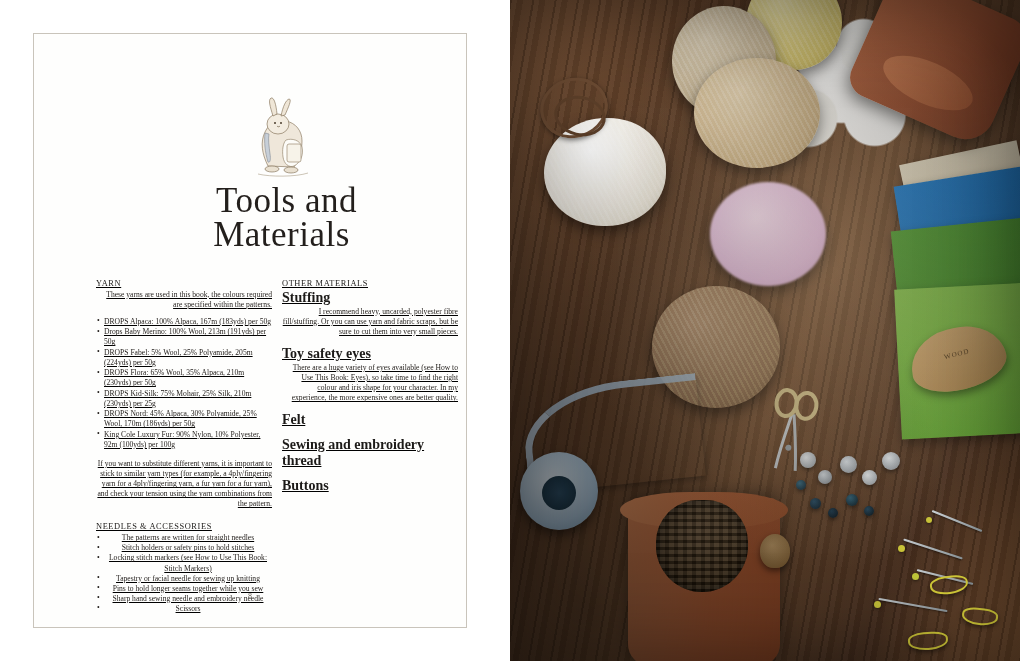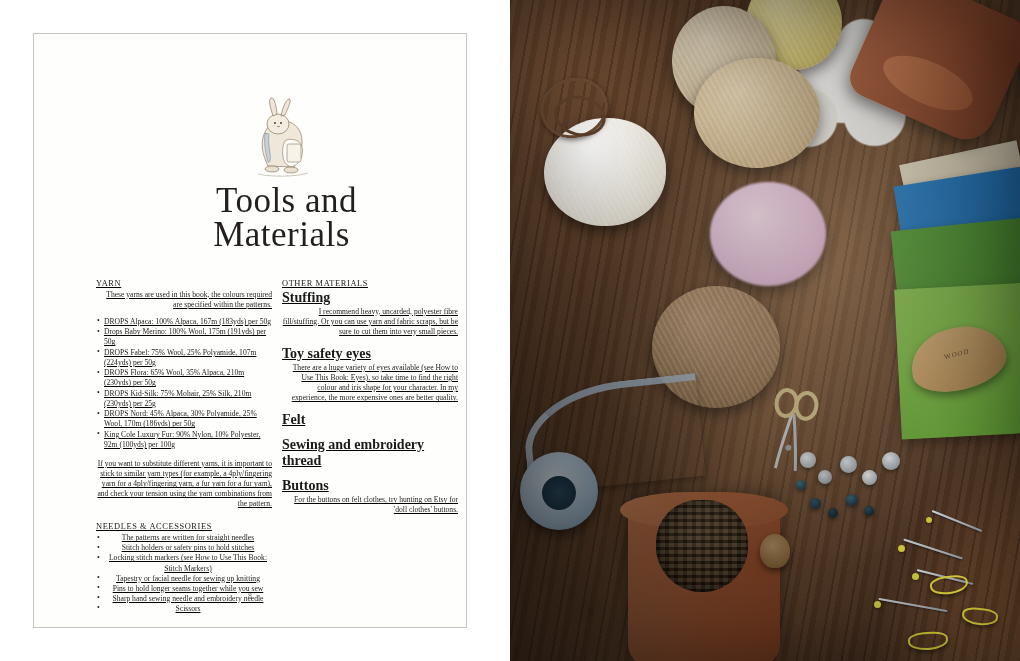--- a/index.html
+++ b/index.html
@@ -406,22 +406,22 @@
           <span class="line l2">Materials</span>
         </div>
 
         <div id="cols">
 
           <div class="col">
             <h3 class="sec-head">YARN</h3>
             <p class="body">These yarns are used in this book, the colours required are specified within the patterns.</p>
             <ul class="bullets">
               <li>DROPS Alpaca: 100% Alpaca, 167m (183yds) per 50g</li>
-              <li>Drops Baby Merino: 100% Wool, 175m (191yds) per 50g</li>
-              <li>DROPS Fabel: 75% Wool, 25% Polyamide, 107m (224yds) per 50g</li>
+              <li>Drops Baby Merino: 100% Wool, 213m (191yds) per 50g</li>
+              <li>DROPS Fabel: 5% Wool, 25% Polyamide, 205m (224yds) per 50g</li>
               <li>DROPS Flora: 65% Wool, 35% Alpaca, 210m (230yds) per 50g</li>
               <li>DROPS Kid-Silk: 75% Mohair, 25% Silk, 210m (230yds) per 25g</li>
               <li>DROPS Nord: 45% Alpaca, 30% Polyamide, 25% Wool, 170m (186yds) per 50g</li>
               <li>King Cole Luxury Fur: 90% Nylon, 10% Polyester, 92m (100yds) per 100g</li>
             </ul>
             <p class="body" style="margin-top:9px">If you want to substitute different yarns, it is important to stick to similar yarn types (for example, a 4ply/fingering yarn for a 4ply/fingering yarn, a fur yarn for a fur yarn), and check your tension using the yarn combinations from the pattern.</p>
 
             <h3 class="sec-head" style="margin-top:13px">NEEDLES &amp; ACCESSORIES</h3>
             <ul class="bullets tight">
               <li>The patterns are written for straight needles</li>
@@ -441,21 +441,20 @@
             <p class="body">I recommend heavy, uncarded, polyester fibre fill/stuffing. Or you can use yarn and fabric scraps, but be sure to cut them into very small pieces.</p>
 
             <h4 class="sub-head">Toy safety eyes</h4>
             <p class="body">There are a huge variety of eyes available (see How to Use This Book: Eyes), so take time to find the right colour and iris shape for your character. In my experience, the more expensive ones are better quality.</p>
 
             <h4 class="sub-head">Felt</h4>
 
             <h4 class="sub-head">Sewing and embroidery thread</h4>
 
             <h4 class="sub-head">Buttons</h4>
-            <p class="body">For the buttons on felt clothes, try hunting on Etsy for 'doll clothes' buttons.</p>
           </div>
 
         </div>
       </div>
 
       <div id="folio">8</div>
     </div>
   </div>
 
   <div id="right-page">

